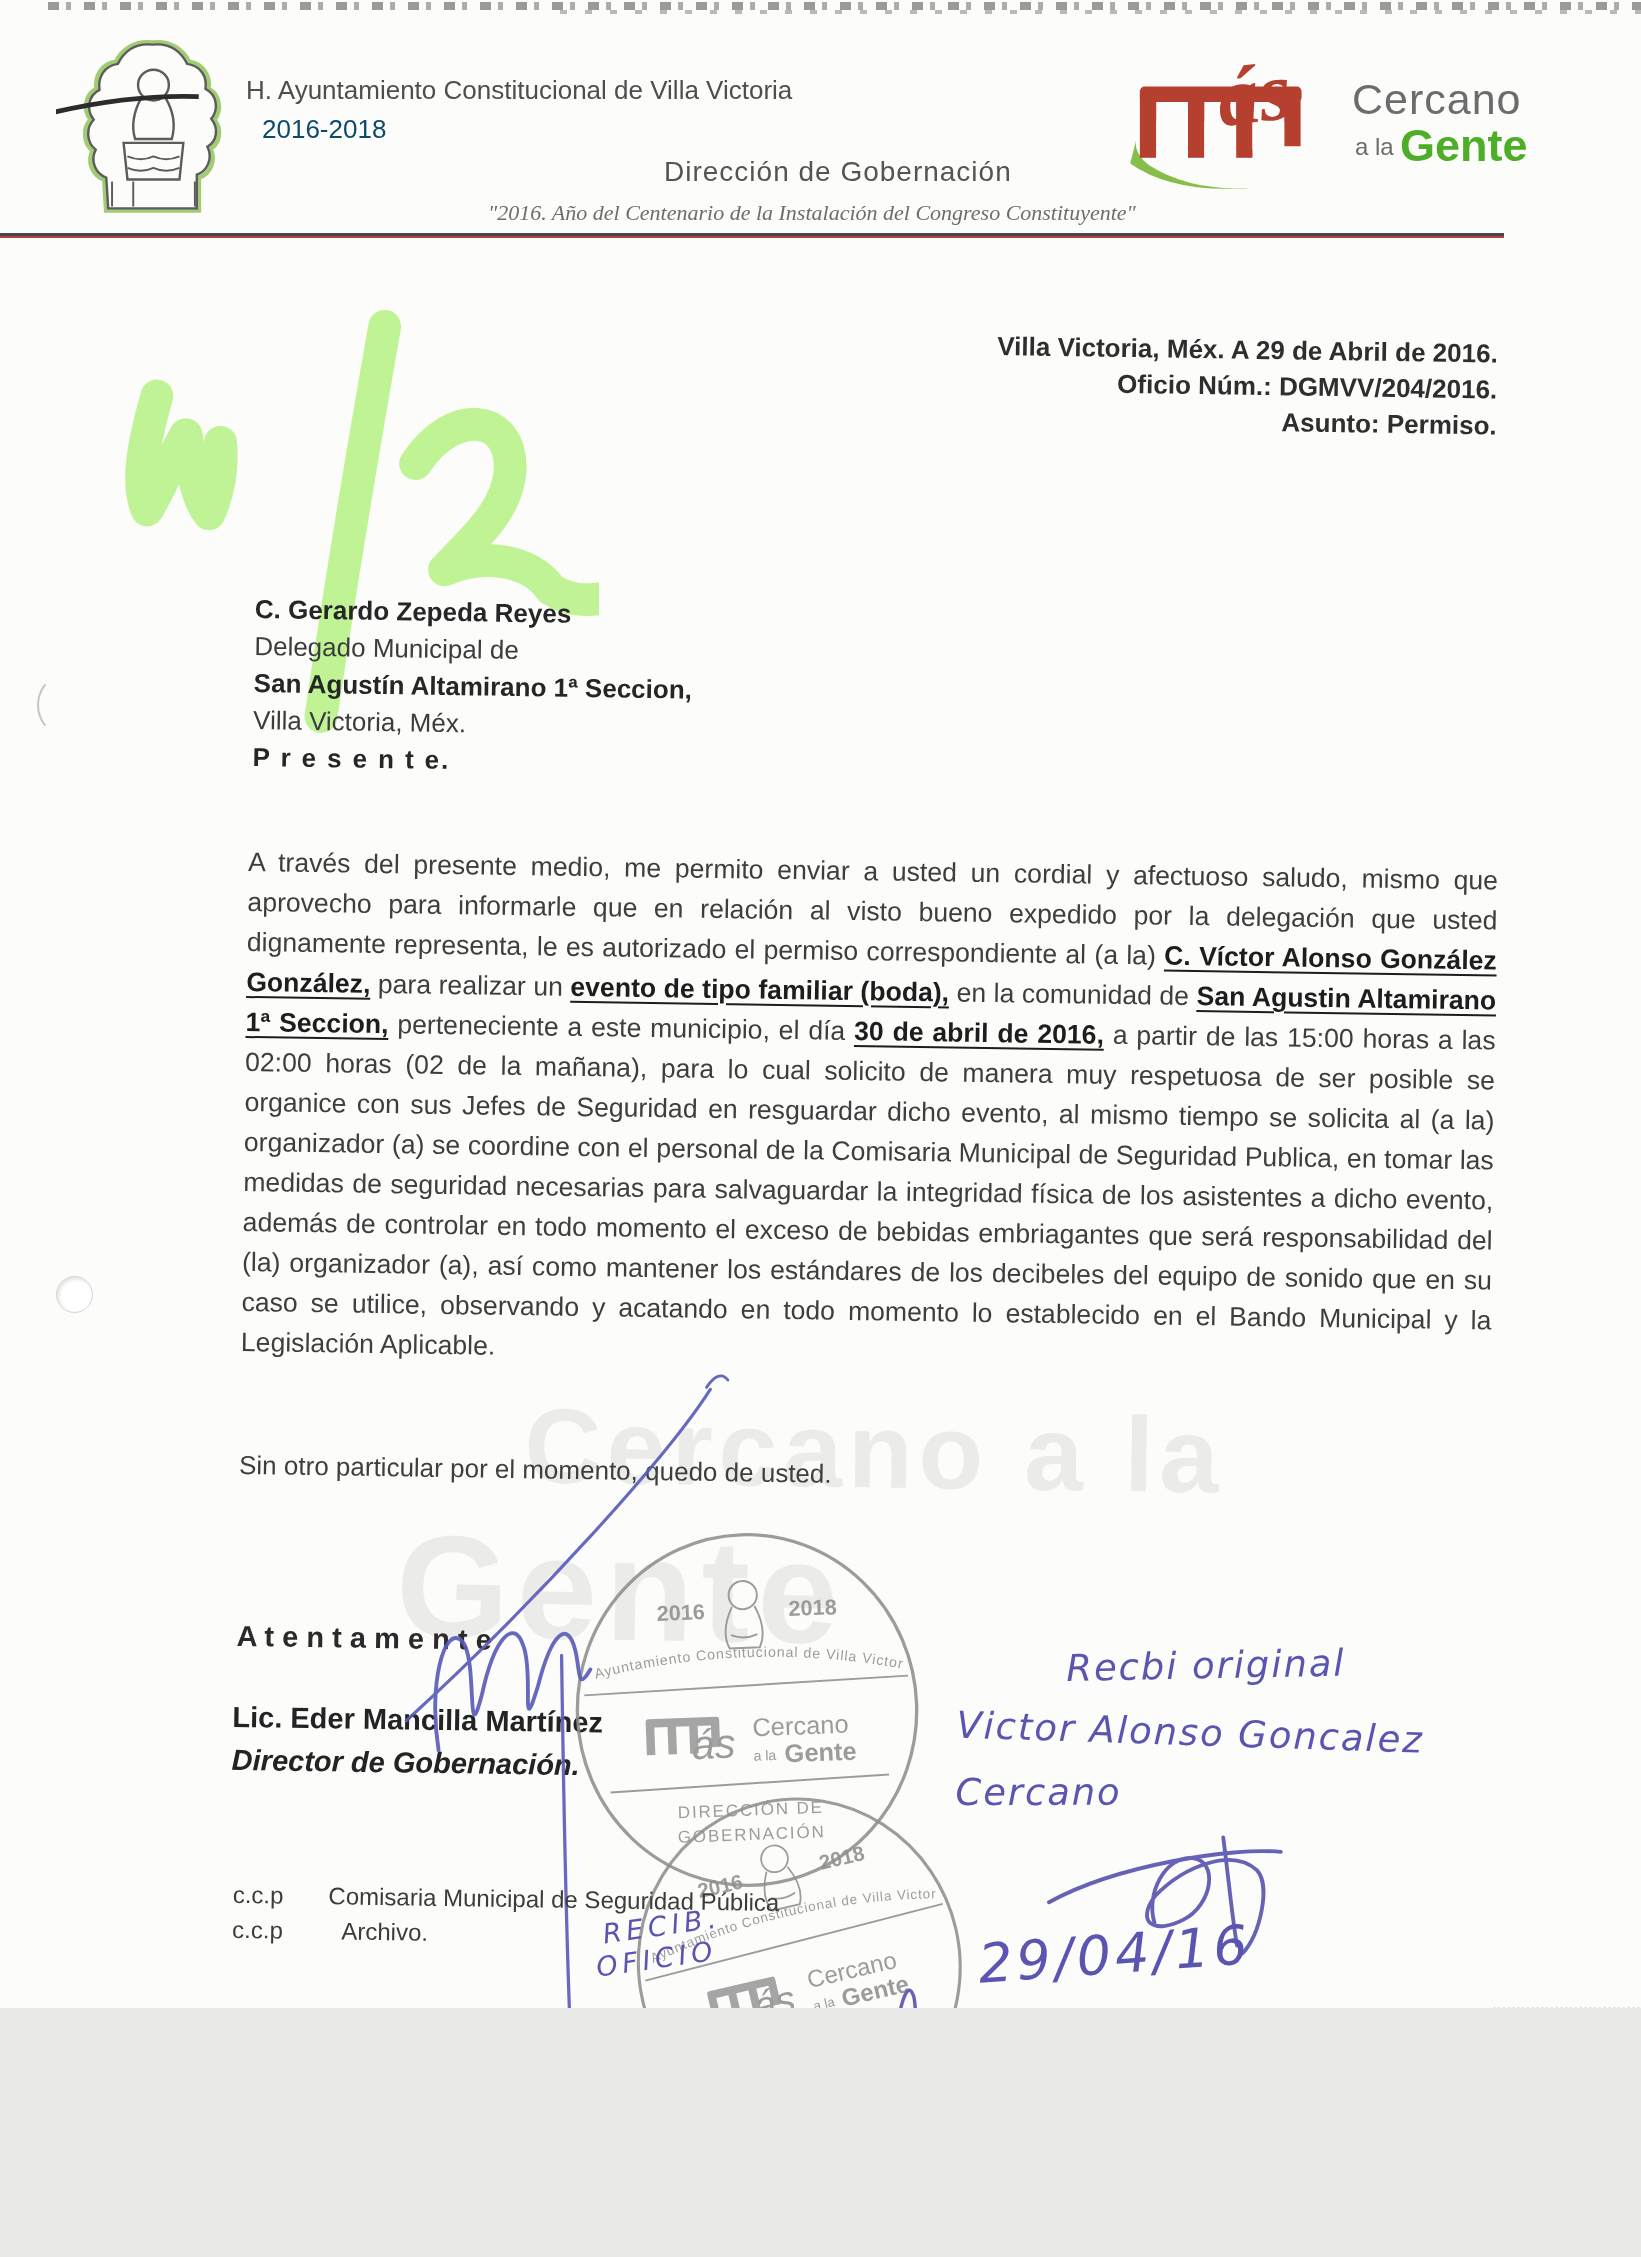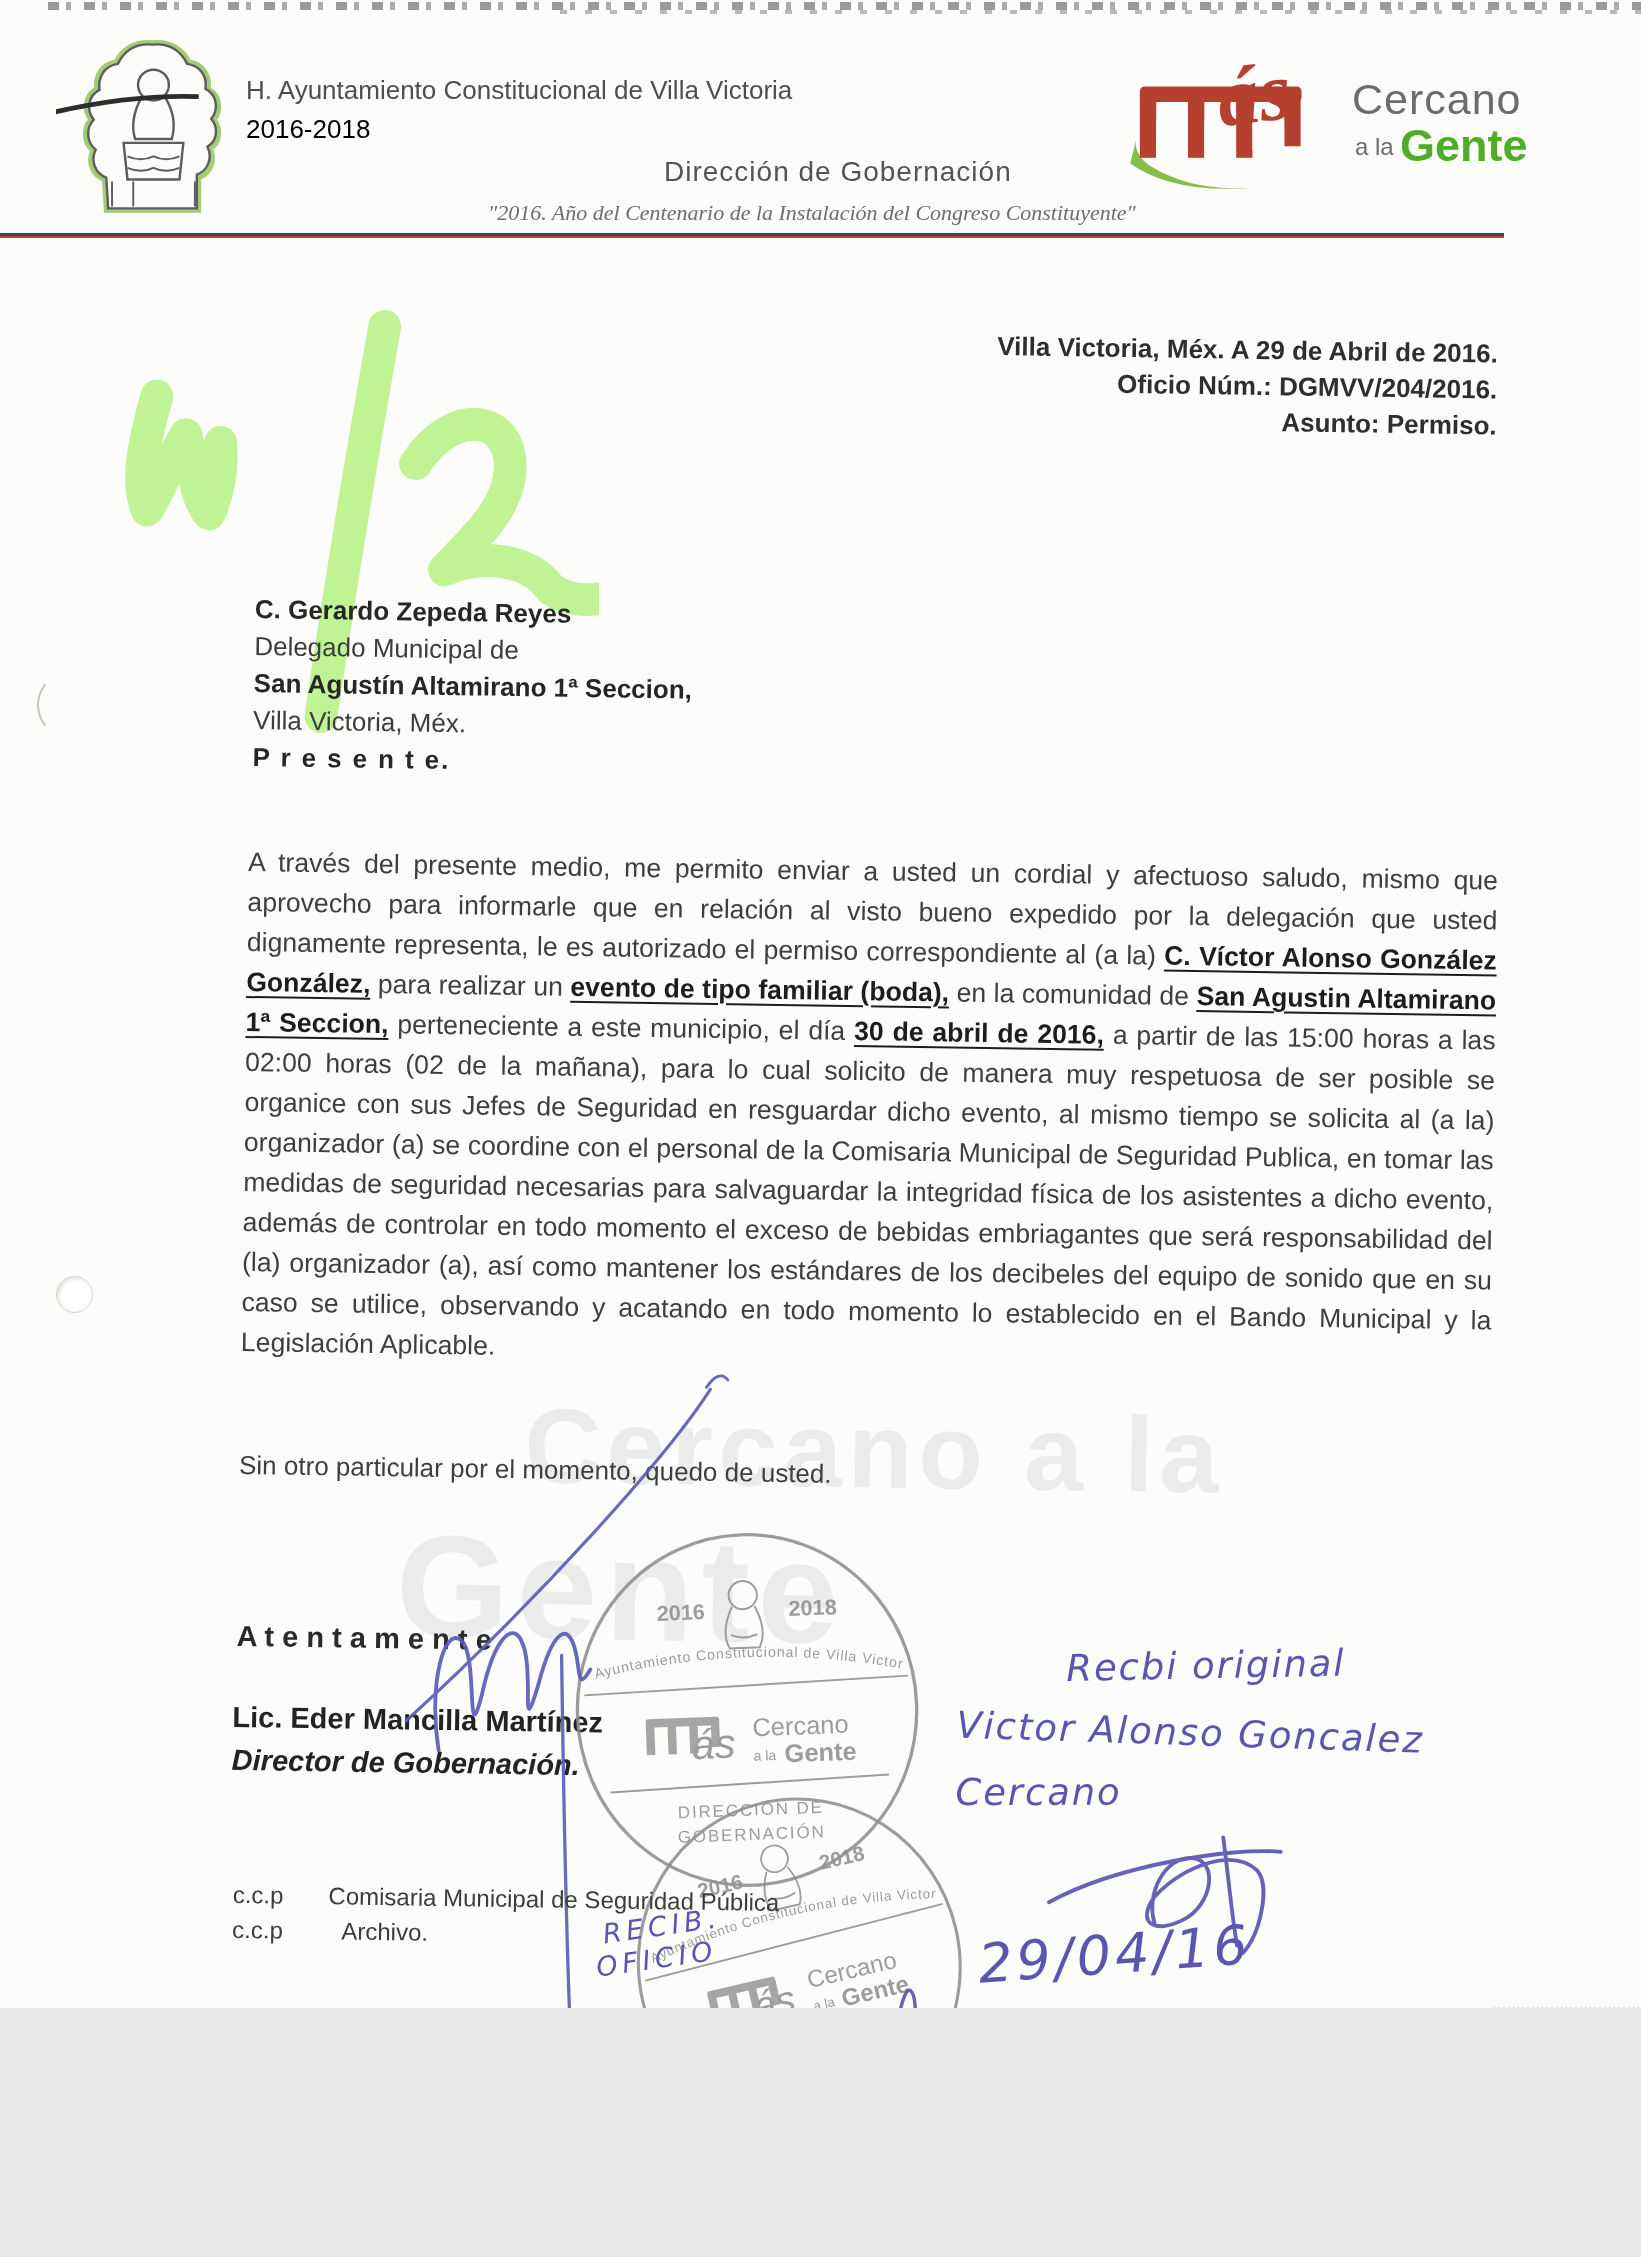--- a/index.html
+++ b/index.html
@@ -12,21 +12,21 @@
     opacity:.55;}
   .top-speckle2{left:560px;top:9.7px;width:1081px;height:4.8px;
     background:repeating-linear-gradient(90deg,#555 0 6.8px,transparent 6.8px 25px);opacity:.4;}
   .bottom-strip{left:179px;top:2240px;width:1463px;height:17.4px;background:#4c4c4a;opacity:.85;}
   .hole-arc{left:37px;top:676px;width:44px;height:54px;border:2.9px solid #b9b9b3;border-radius:50%;
     border-right-color:transparent;border-top-color:transparent;border-bottom-color:transparent;opacity:.8;}
   .hole{left:56px;top:1276px;width:35px;height:35px;border-radius:50%;background:#fff;
     border:1.9px solid #d5d5cf;box-shadow:inset 1.9px 1.9px 3.9px rgba(0,0,0,.12);}
   
   .org-line1{left:246px;top:75px;font-size:26px;color:#4e4e4e;}
-  .org-line2{left:246px;top:114px;font-size:26px;color:#000000;}
+  .org-line2{left:262px;top:114px;font-size:26px;color:#0c4a6e;}
   .dept{left:664px;top:156px;font-size:28px;color:#545454;letter-spacing:1px;}
   .quote{left:488px;top:200px;width:753px;font-family:"Liberation Serif",serif;font-style:italic;
     font-size:22px;color:#6d6d6d;}
   .divider{left:0;top:233px;width:1504px;height:0;border-top:3.9px solid #474747;border-bottom:2.9px solid #b2413d;}
   
   .brand{left:1128px;top:50px;width:502px;height:154px;}
   .brand .cercano{position:absolute;left:224px;top:25px;font-size:43px;color:#6c6c6c;letter-spacing:1px;}
   .brand .ala{position:absolute;left:227px;top:83px;font-size:24px;color:#6c6c6c;}
   .brand .gente{position:absolute;left:272px;top:70px;font-size:45px;font-weight:bold;color:#4fae27;}
   .brand .as{position:absolute;left:89px;top:-3.9px;font-family:"Liberation Serif",serif;font-style:italic;

